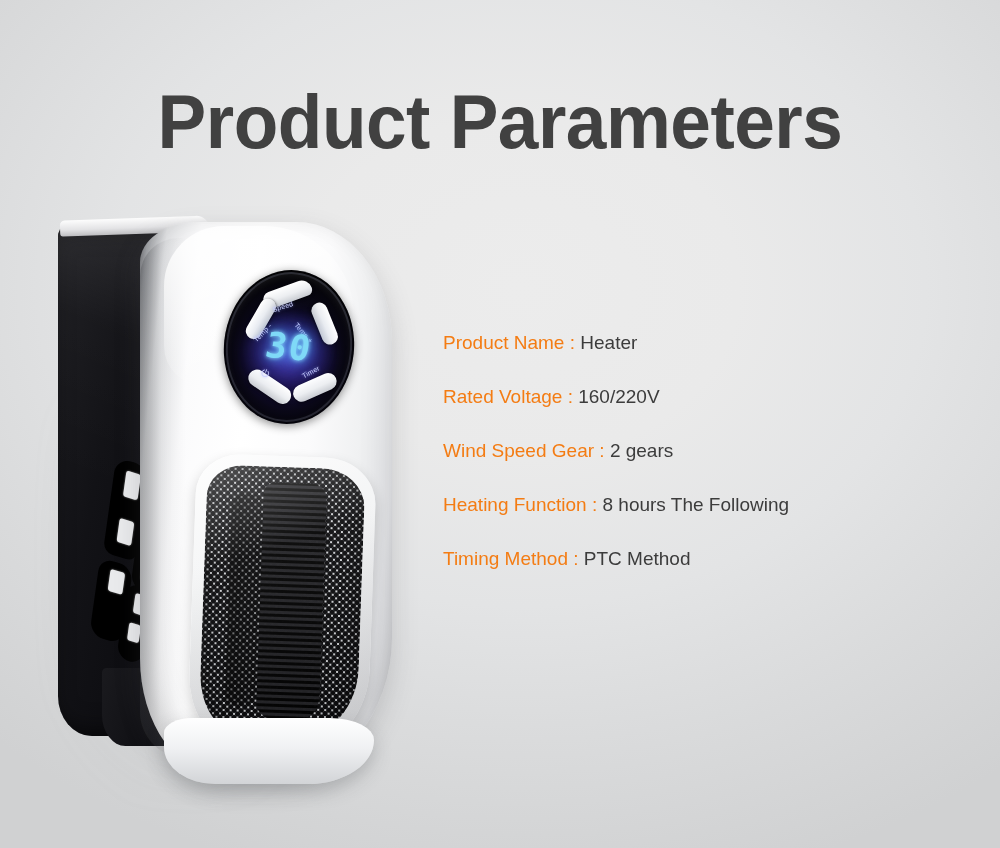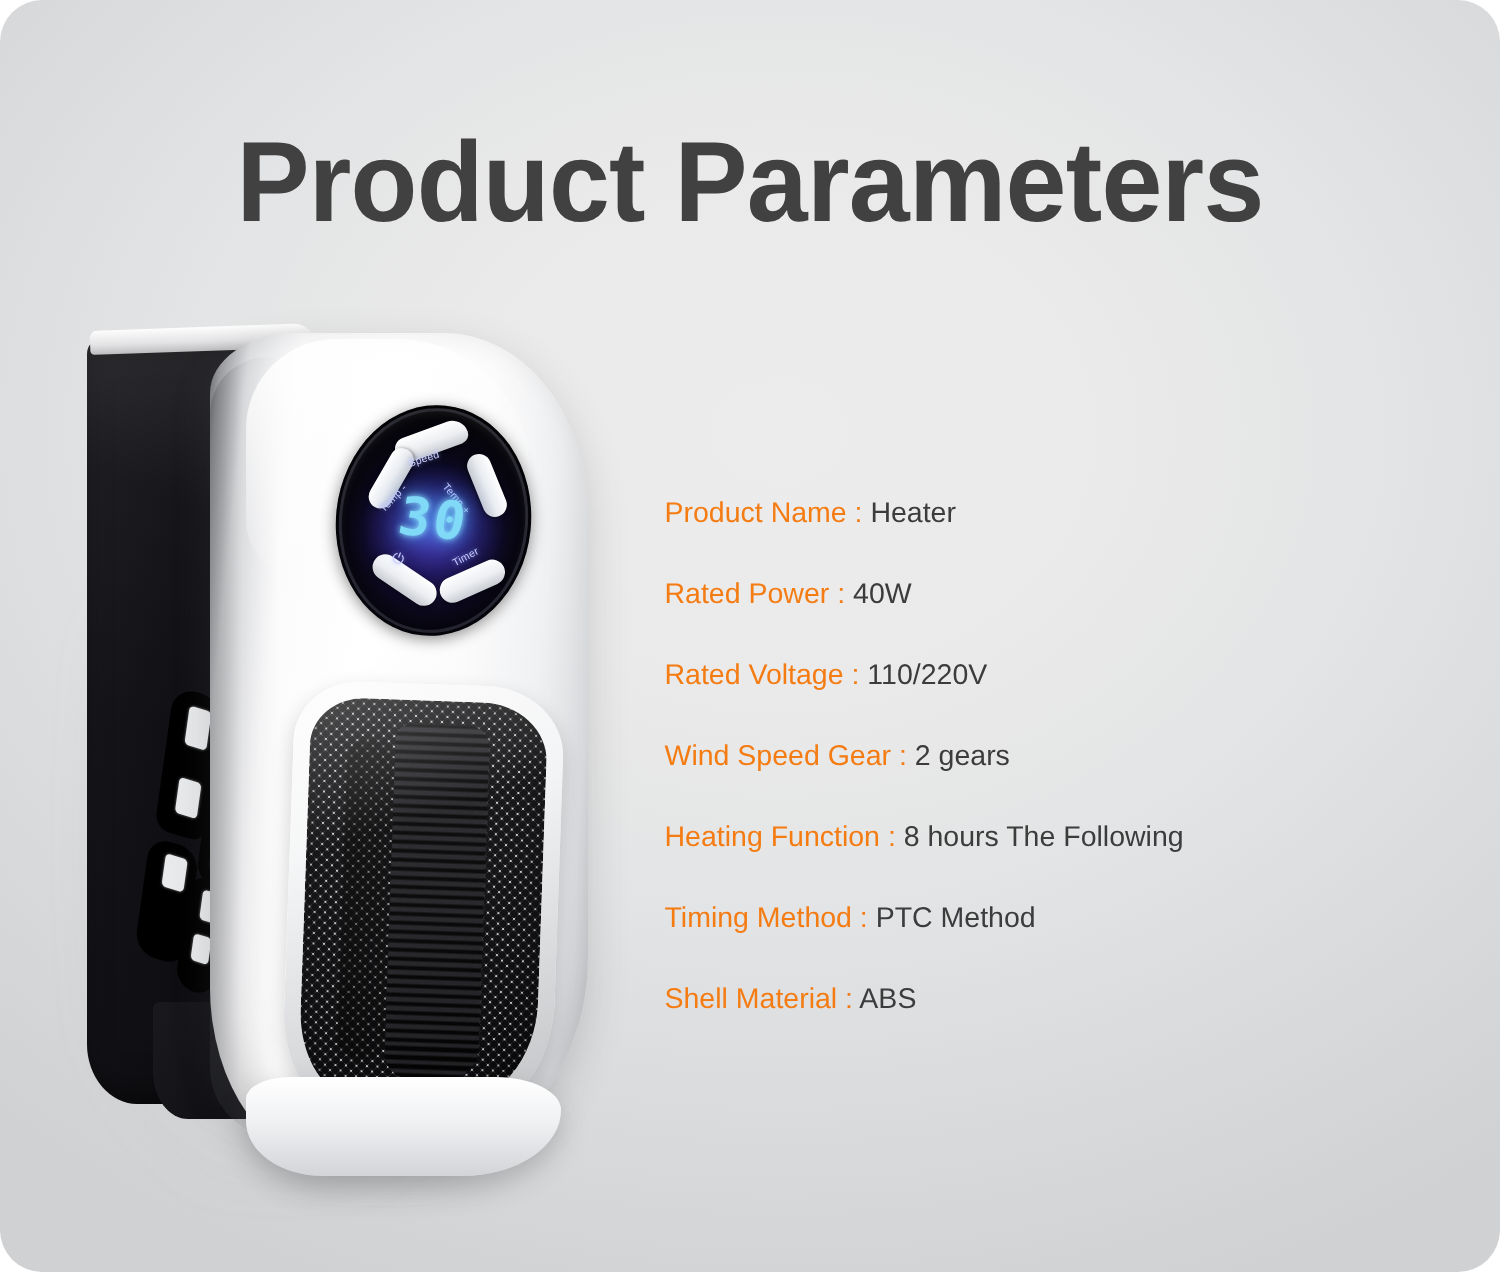--- a/index.html
+++ b/index.html
@@ -20,21 +20,20 @@
     height: 848px;
     background:
       radial-gradient(ellipse 78% 72% at 52% 34%,
         #ececec 0%,
         #eaeaea 28%,
         #e3e4e5 52%,
         #dadbdc 74%,
         #d3d4d5 92%,
         #d0d1d2 100%);
     overflow: hidden;
-    border-radius: 28px;
   }
 
   
   #page-title {
     position: absolute;
     left: 0;
     top: 78px;
     width: 1000px;
     text-align: center;
     font-family: "Liberation Sans Narrow", "Liberation Sans", sans-serif;
@@ -461,38 +460,30 @@
 
     <div class="body-lip"></div>
   </div>
 
   <div id="params">
     <div class="param-row">
       <span class="param-label">Product Name :</span>
       <span class="param-value">Heater</span>
     </div>
     <div class="param-row">
-      <span class="param-label">Rated Power :</span>
-      <span class="param-value">40W</span>
-    </div>
-    <div class="param-row">
       <span class="param-label">Rated Voltage :</span>
-      <span class="param-value">110/220V</span>
+      <span class="param-value">160/220V</span>
     </div>
     <div class="param-row">
       <span class="param-label">Wind Speed Gear :</span>
       <span class="param-value">2 gears</span>
     </div>
     <div class="param-row">
       <span class="param-label">Heating Function :</span>
       <span class="param-value">8 hours The Following</span>
     </div>
     <div class="param-row">
       <span class="param-label">Timing Method :</span>
       <span class="param-value">PTC Method</span>
     </div>
-    <div class="param-row">
-      <span class="param-label">Shell Material :</span>
-      <span class="param-value">ABS</span>
-    </div>
   </div>
 
 </div>
 
 </body></html>

